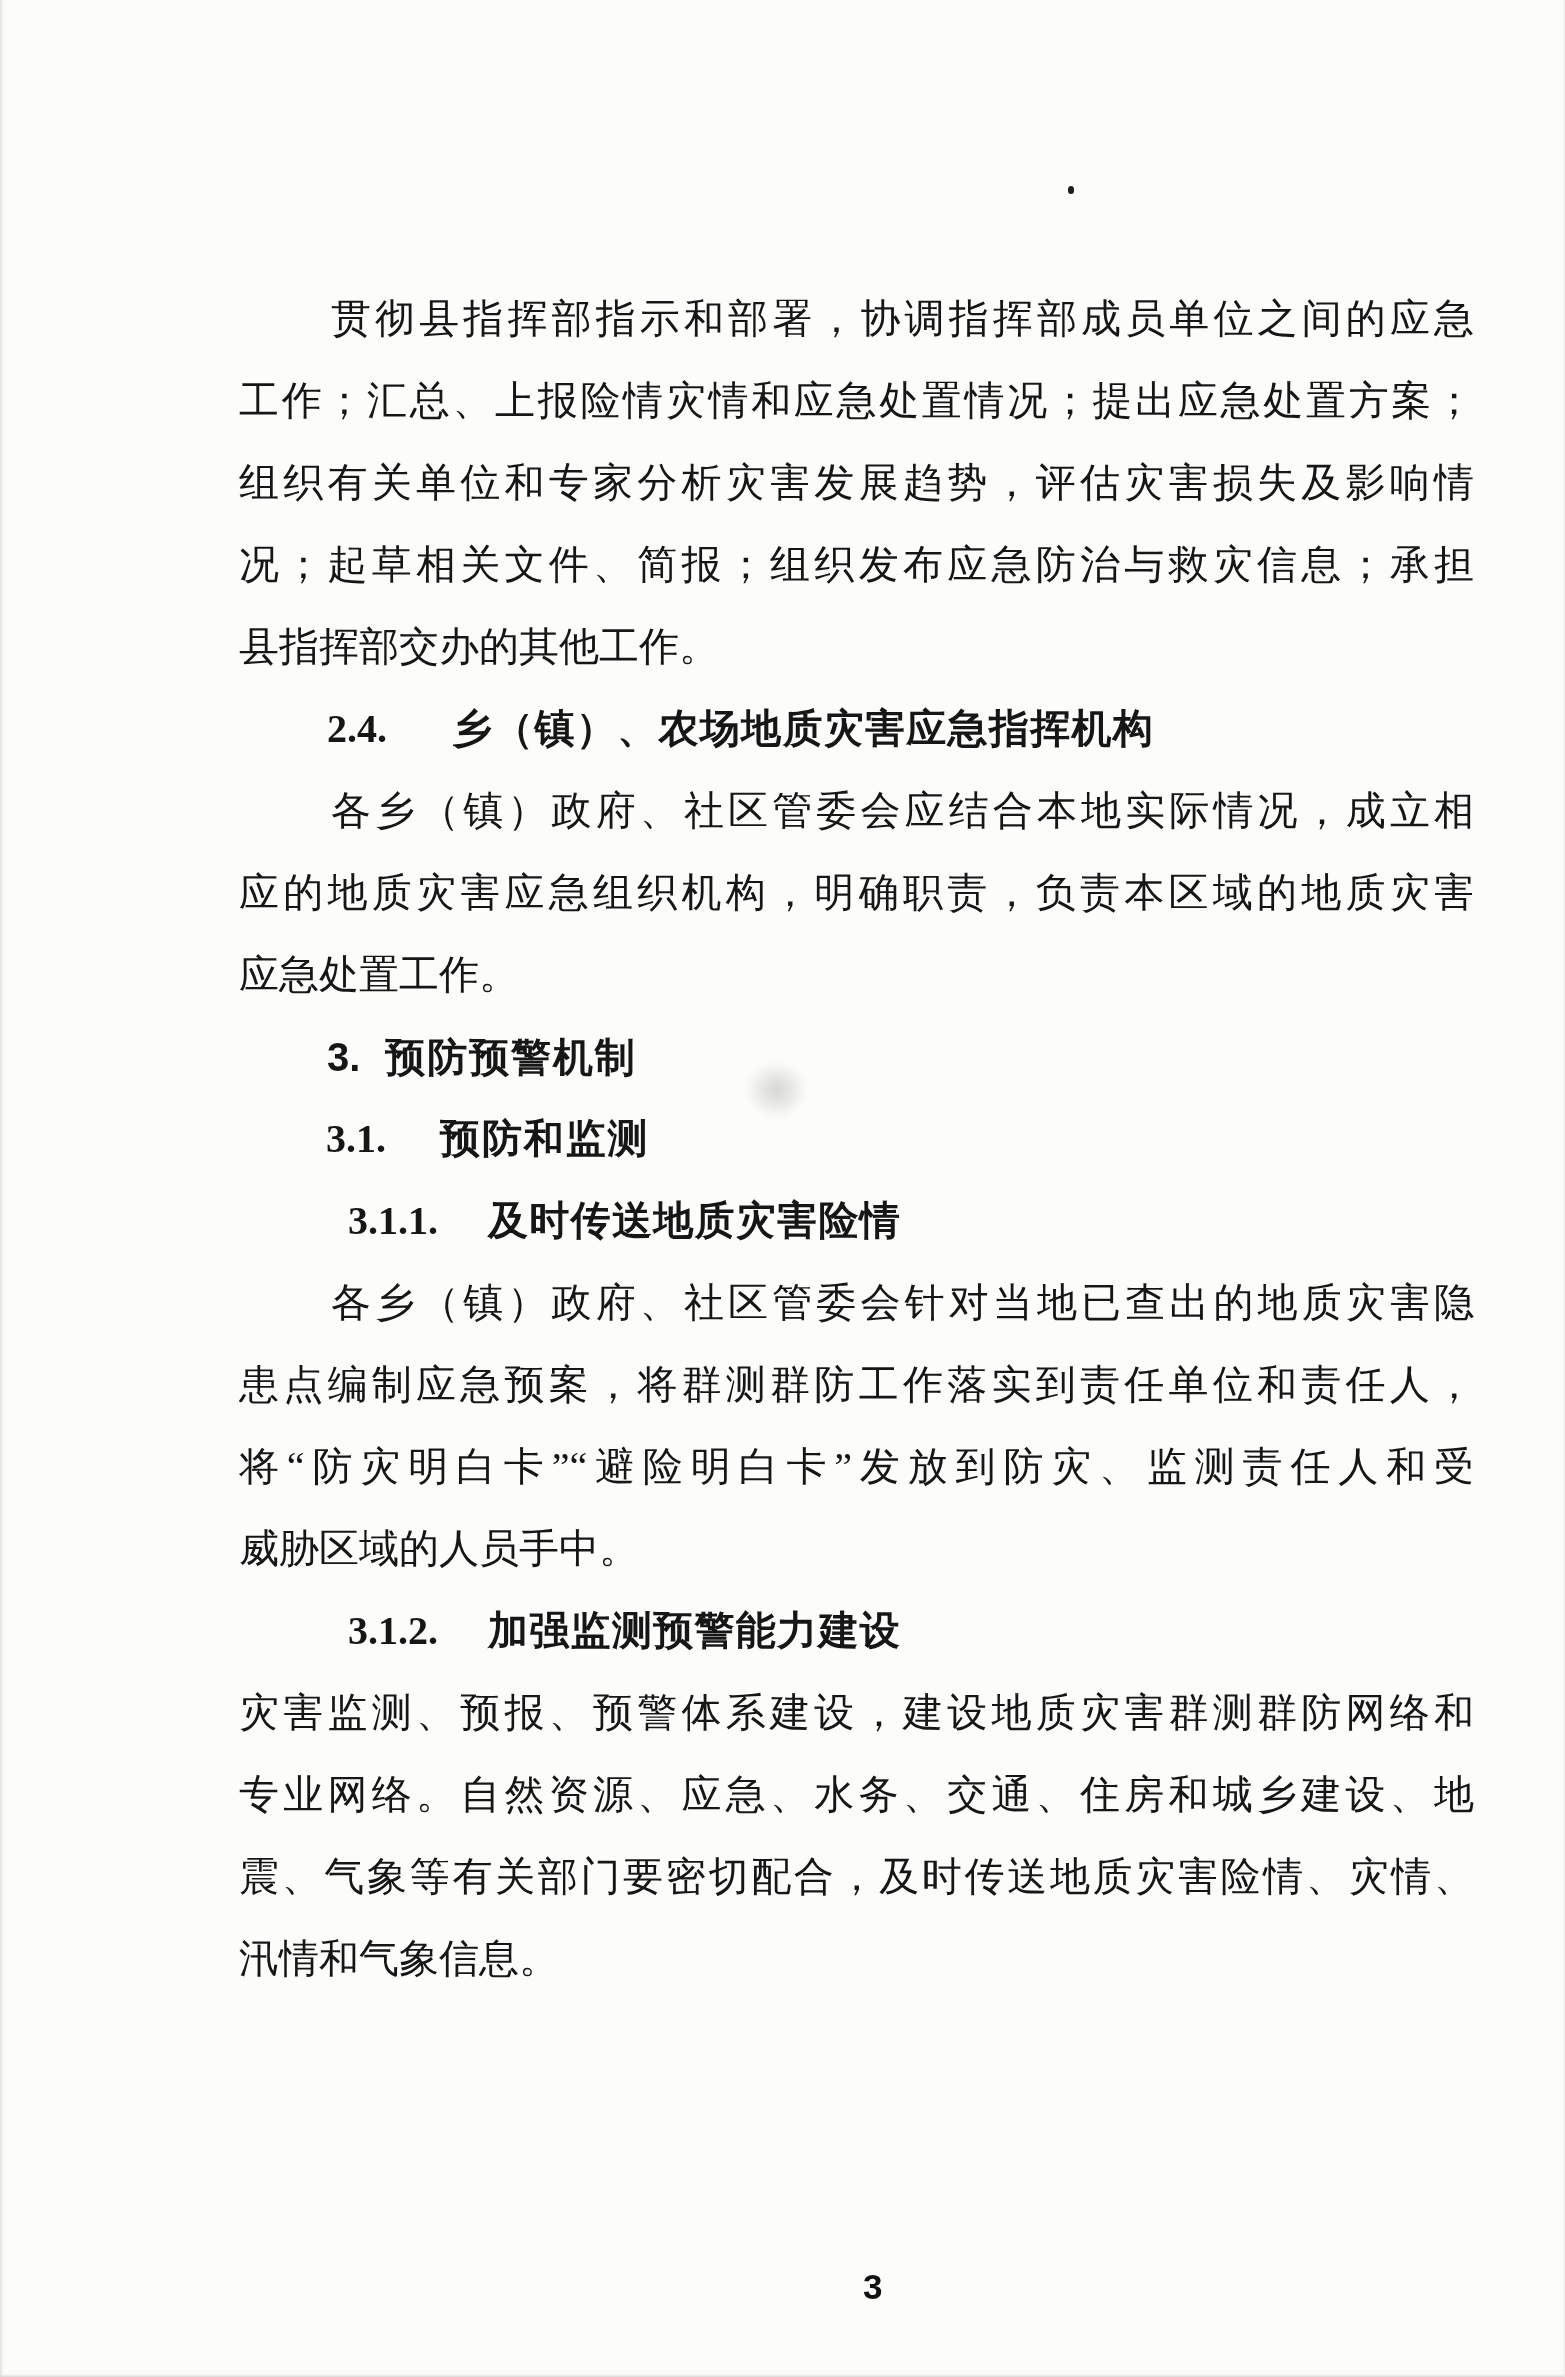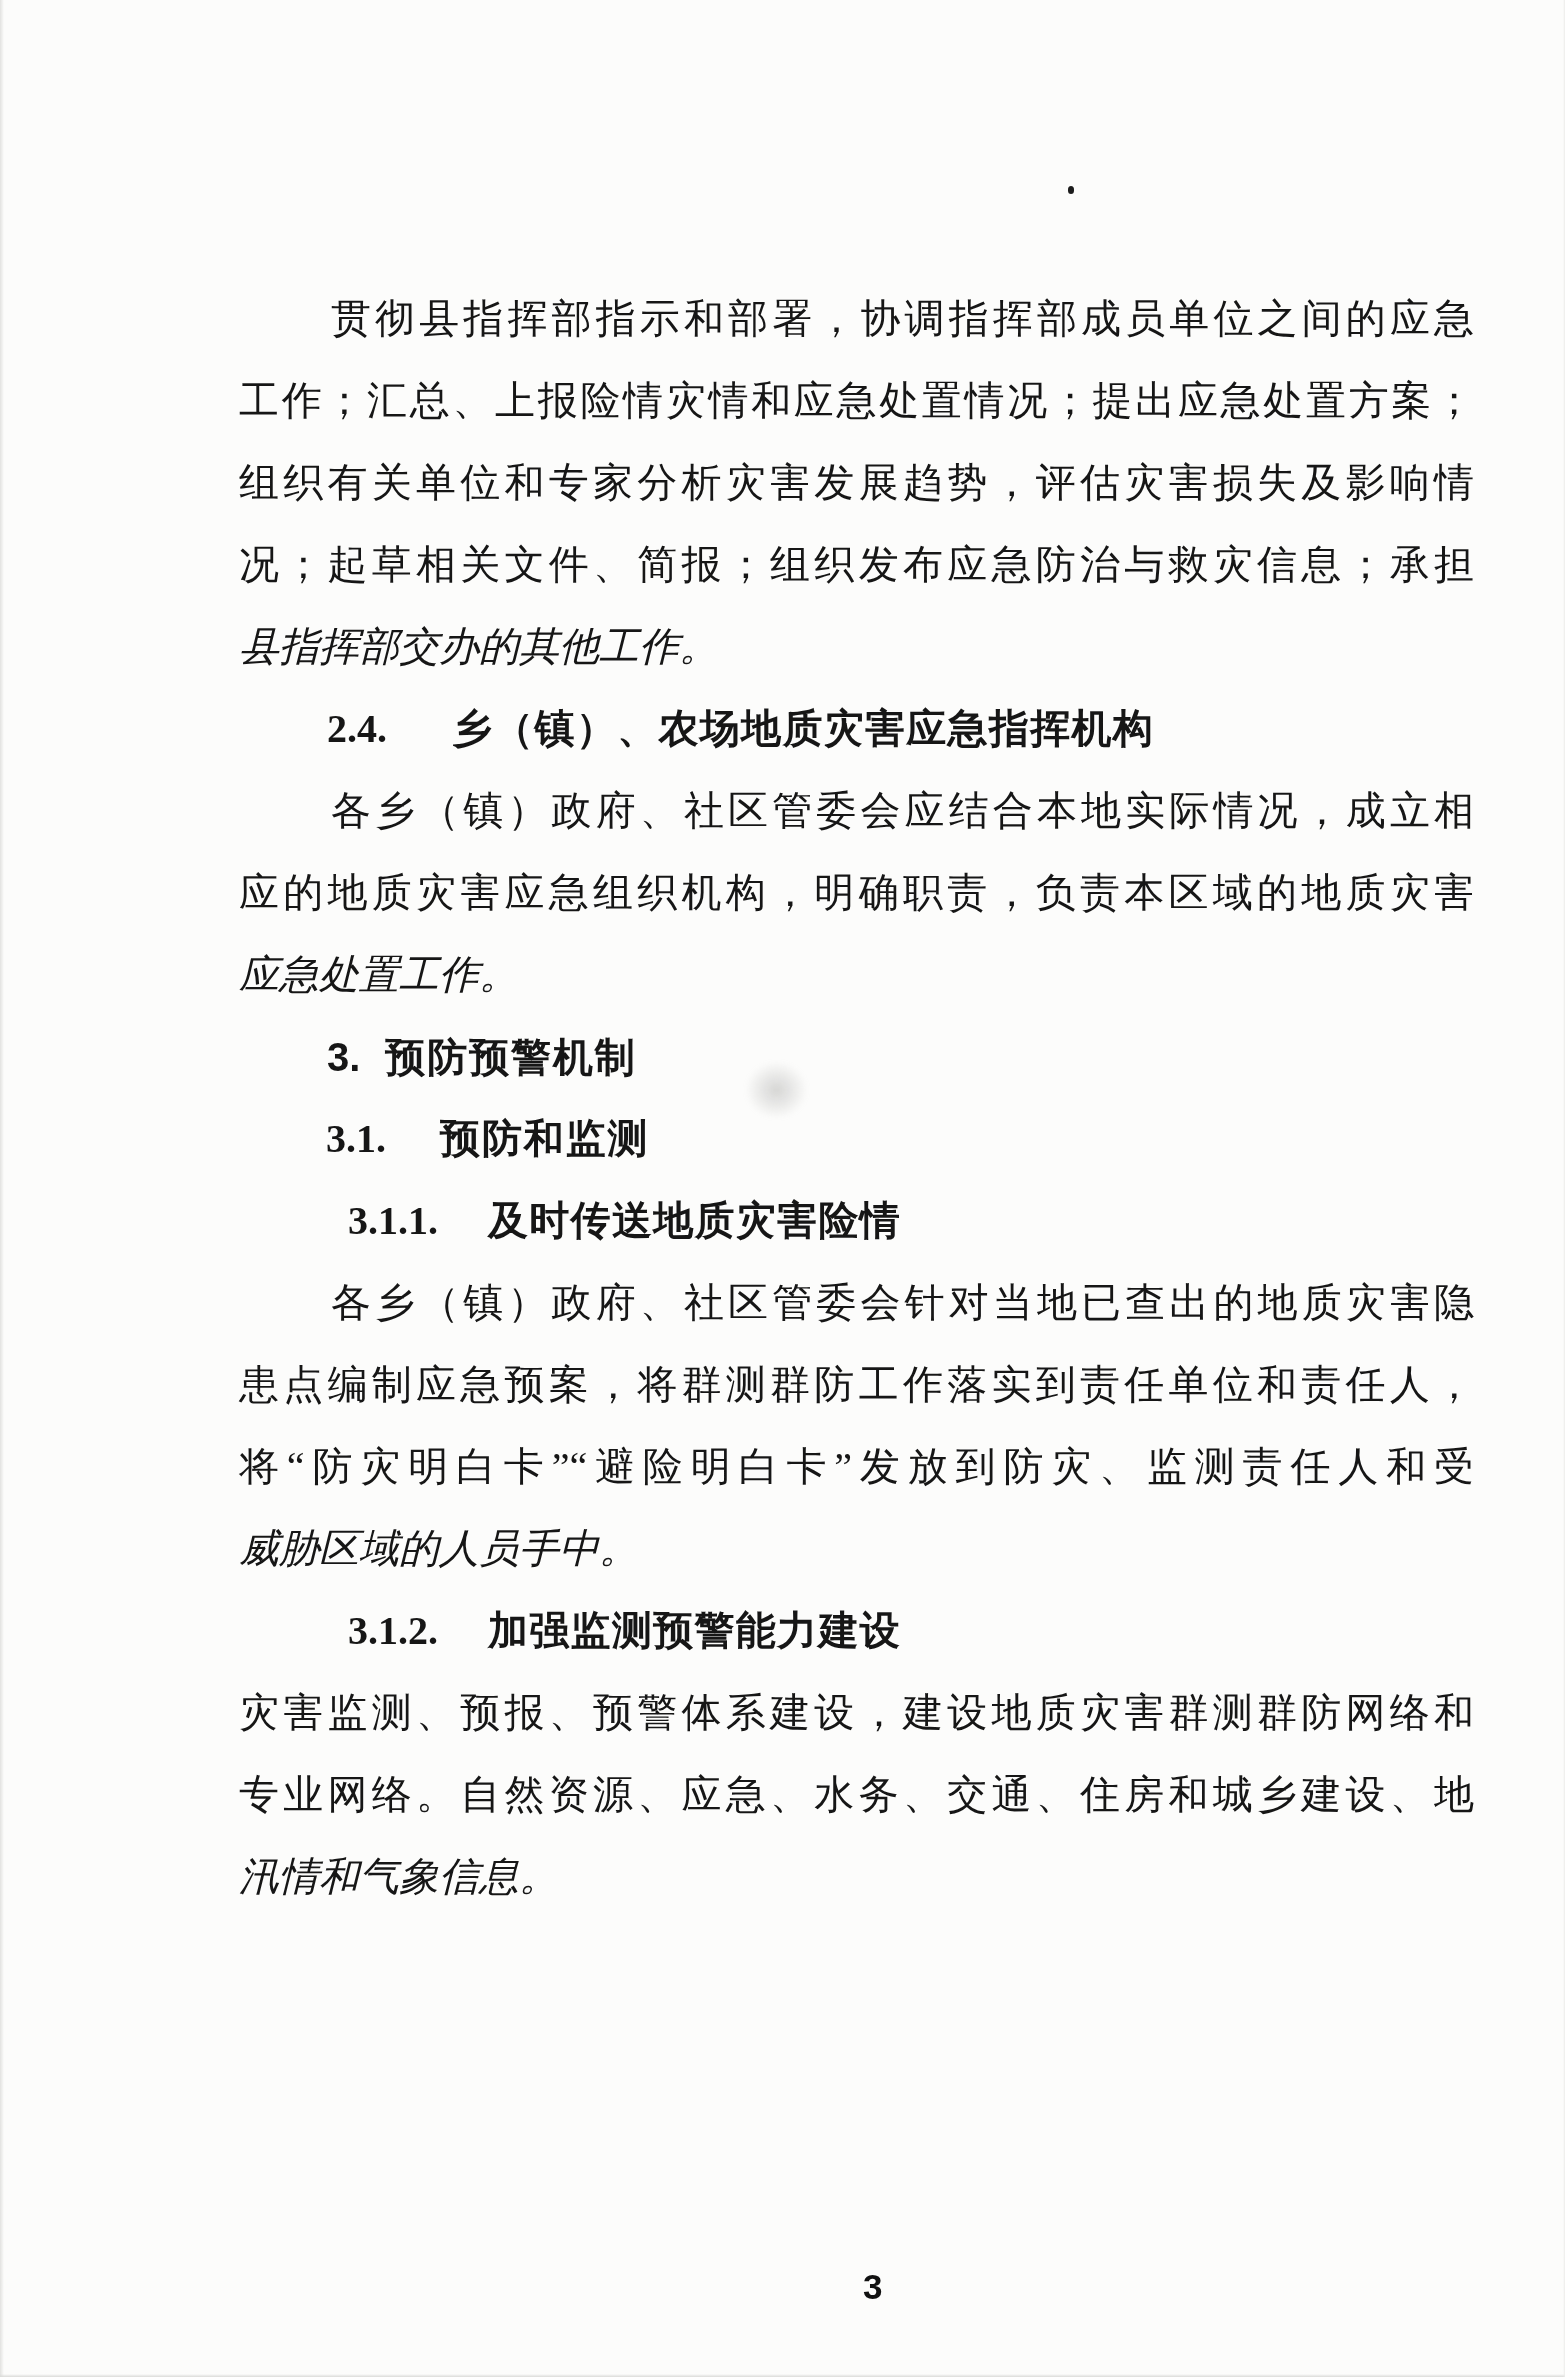--- a/index.html
+++ b/index.html
@@ -40,21 +40,21 @@
     height:82px; line-height:82px;
     font-size:40px;
     letter-spacing:0;
   }
   .line {
     text-align: justify;
     text-align-last: justify;
     text-justify: inter-character;
   }
   .line.indent { padding-left:92px; }
-  .line.last   { text-align:right; text-align-last:left; white-space:nowrap;font-style:italic; }
+  .line.last   { text-align:right; text-align-last:left; white-space:nowrap; }
 
   .heading { white-space:nowrap; }
   .heading .hnum { display:inline-block; }
   .heading .htitle { display:inline-block; }
 
   
   .h24 { padding-left:88px; font-weight:600; }
   .h24 .htitle { margin-left:65px; letter-spacing:1.3px; }
 
   
@@ -125,19 +125,20 @@
     <div class="line last">威胁区域的人员手中。</div>
   </section>
 
   <div class="heading h3">
     <span class="hnum">3.1.2.</span><span class="htitle">加强监测预警能力建设</span>
   </div>
 
   <section>
     <div class="line">灾害监测、预报、预警体系建设，建设地质灾害群测群防网络和</div>
     <div class="line">专业网络。自然资源、应急、水务、交通、住房和城乡建设、地</div>
+    <div class="line">震、气象等有关部门要密切配合，及时传送地质灾害险情、灾情、</div>
     <div class="line last">汛情和气象信息。</div>
   </section>
 
 </main>
 
 <div class="page-number">3</div>
 
 
 </body></html>

